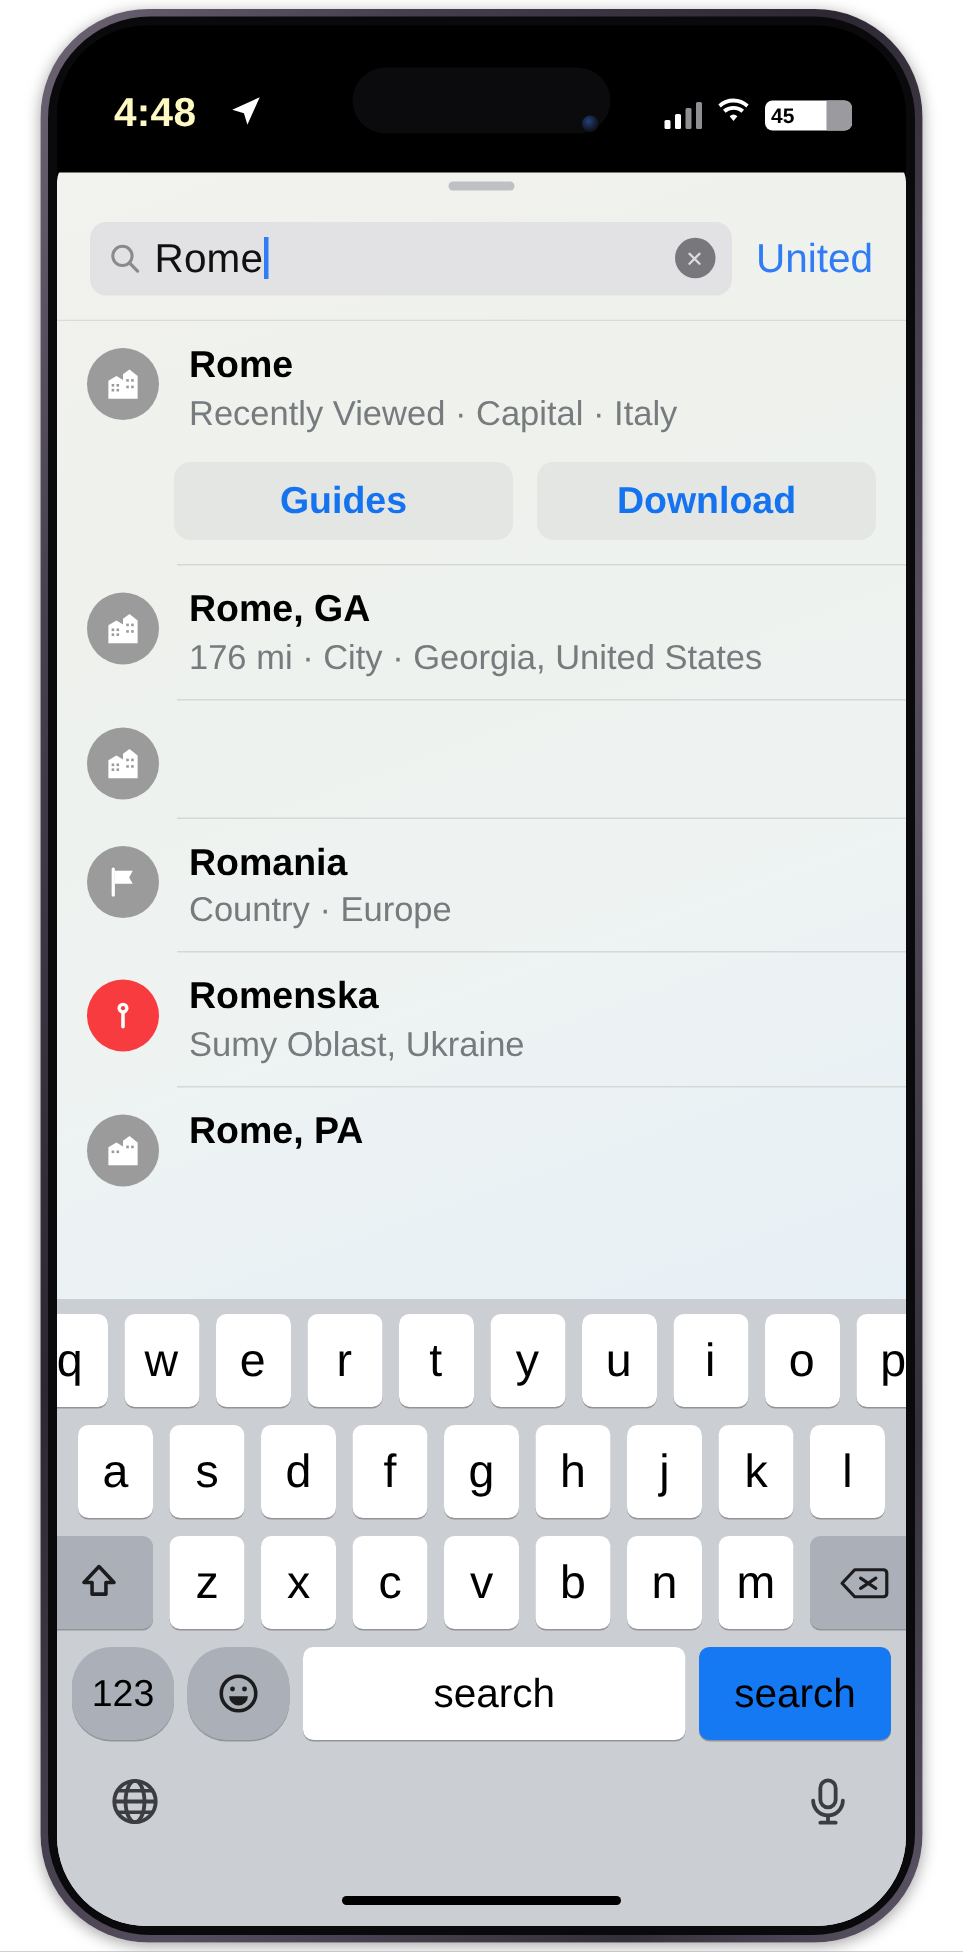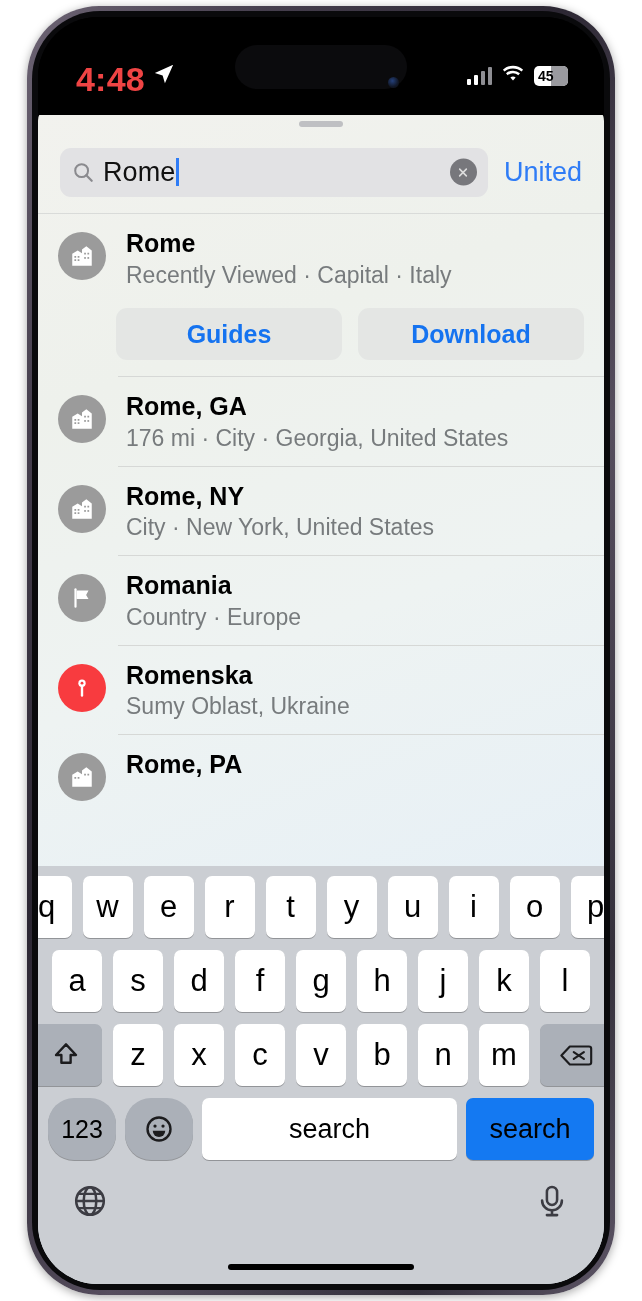--- a/index.html
+++ b/index.html
@@ -39,22 +39,22 @@
     z-index: 3;
   }
 
   
   .statusbar{
     position:absolute; left:0; top:0; width:100%; height:98px;
     background:#000; color:#fff; z-index:6;
   }
   .sb-time{
     position:absolute; left:38px; top:43px;
-    font-size:34px; font-weight:600; letter-spacing:.2px;
-    color:#ef4444;
+    font-size:27px; font-weight:600; letter-spacing:.2px;
+    color:#fef9c3;
   }
   .sb-loc{
     position:absolute; left:115px; top:46px;
     width:22px;height:22px;
   }
   .dynamic-island{
     position:absolute; left:50%; top:28px; transform:translateX(-50%);
     width:172px;height:44px;border-radius:22px;background:#0b0b0d;
   }
   .di-cam{
@@ -66,21 +66,21 @@
     position:absolute; right:36px; top:48px;
     display:flex; align-items:center; gap:9px;
   }
   .bars{display:flex;align-items:flex-end;gap:3px;height:18px;}
   .bars i{display:block;width:4px;background:#fff;border-radius:1px;}
   .bars i:nth-child(1){height:6px;}
   .bars i:nth-child(2){height:10px;}
   .bars i:nth-child(3){height:14px;background:#8e8e93;}
   .bars i:nth-child(4){height:18px;background:#8e8e93;}
   .batt{
-    position:relative;width:34px;height:20px;border-radius:5px;
+    position:relative;width:58px;height:20px;border-radius:5px;
     background:#fff;display:flex;align-items:center;justify-content:flex-start;
     overflow:hidden;
   }
   .batt .fill{position:absolute;right:0;top:0;bottom:0;width:17px;background:#9a9a9f;}
   .batt .num{position:relative;z-index:2;font-size:14px;font-weight:700;color:#000;padding-left:4px;}
   .batt::after{
     content:"";position:absolute;right:-5px;top:6px;width:3px;height:8px;
     border-radius:0 2px 2px 0;background:#6c6c70;
   }
 
@@ -318,24 +318,20 @@
                   <rect x="5" y="12" width="1.6" height="1.6"></rect>
                   <rect x="8" y="12" width="1.6" height="1.6"></rect>
                   <rect x="5" y="15" width="1.6" height="1.6"></rect>
                   <rect x="8" y="15" width="1.6" height="1.6"></rect>
                   <rect x="14" y="9" width="1.6" height="1.6"></rect>
                   <rect x="17" y="9" width="1.6" height="1.6"></rect>
                   <rect x="14" y="13" width="1.6" height="1.6"></rect>
                   <rect x="17" y="13" width="1.6" height="1.6"></rect>
                 </g>
               </svg>
-          </div>
-          <div class="rowtext">
-            <div class="title"><b>Rome</b><span class="reg">, NY</span></div>
-            <div class="sub">City · New York, United States</div>
           </div>
         </div>
 
         <div class="hairline"></div>
 
         <div class="row">
           <div class="avatar">
             <svg viewBox="0 0 24 24" width="26" height="26">
                 <path d="M6 4v16" stroke="#fff" stroke-width="2" stroke-linecap="round"></path>
                 <path d="M7 5h11l-2.2 4.2L18 13H7z" fill="#fff"></path>

